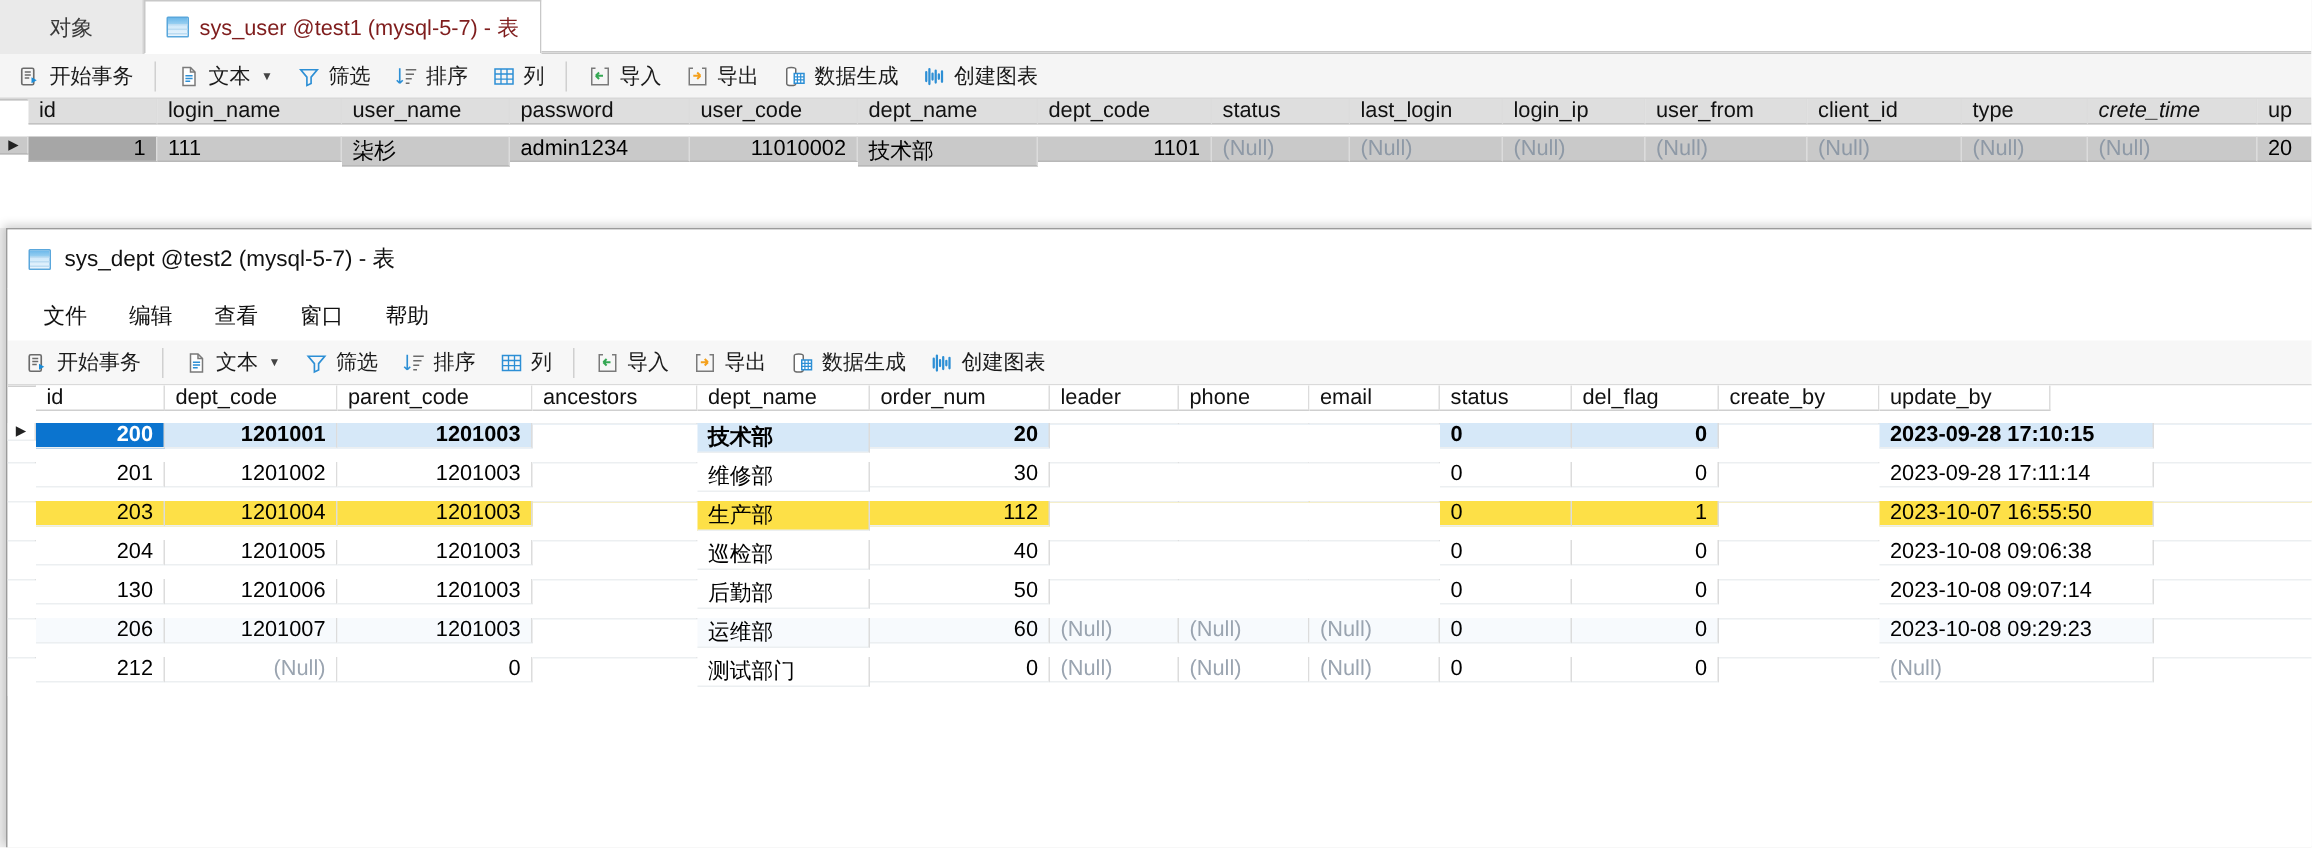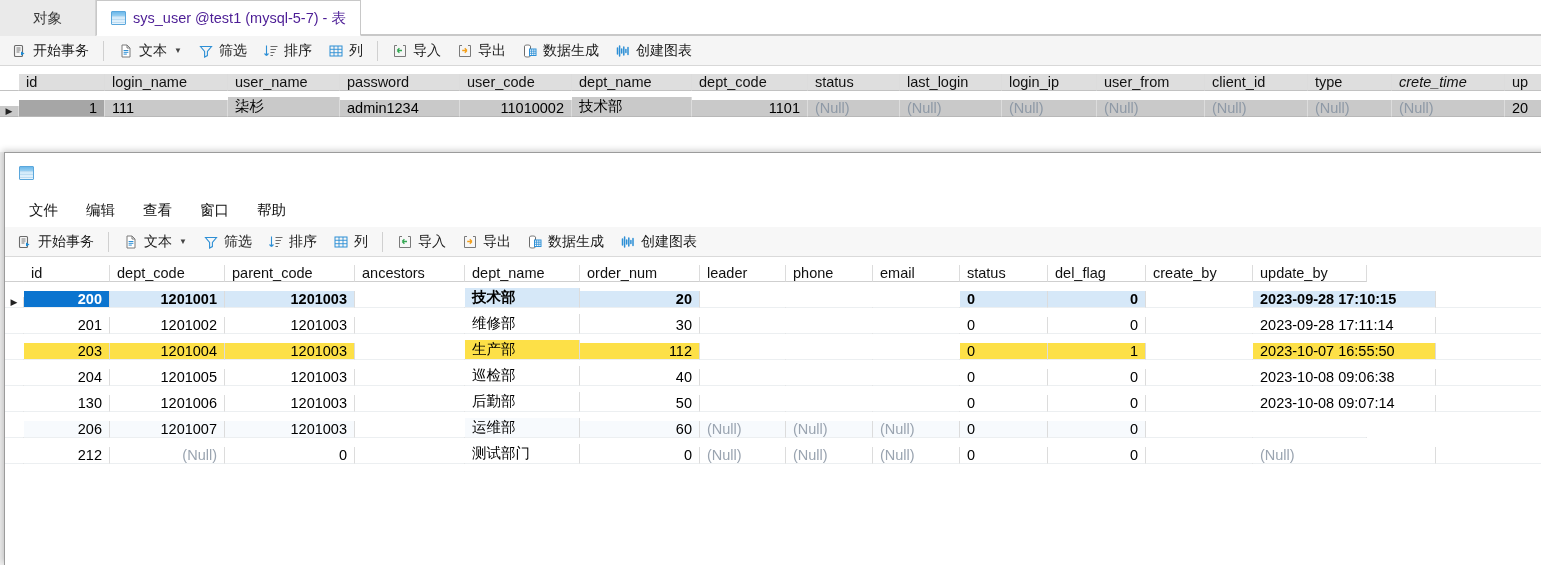--- a/index.html
+++ b/index.html
@@ -21,21 +21,21 @@
     background: #ffffff; overflow: hidden;
   }
   .tabbar {
     position: relative; height: 36px; background: #f0f0f0;
     border-bottom: 1px solid #c8c8c8;
     display: flex; align-items: stretch;
   }
   .tab {
     display: flex; align-items: center; gap: 7px;
     padding: 0 14px; height: 36px;
-    font-size: 14.5px; color: #4c1d95;
+    font-size: 14.5px; color: #7f1d1d;
     background: #f0f0f0;
     border-right: 1px solid #d4d4d4;
     white-space: nowrap;
   }
   .tab.inactive { color: #3a3a3a; background: #eaeaea; justify-content:center; min-width: 96px; }
   .tab.active {
     background: #ffffff;
     border-top: 1px solid #c8c8c8;
     border-left: 1px solid #c8c8c8;
     border-right: 1px solid #c8c8c8;
@@ -68,21 +68,21 @@
     text-align: center;
   }
   .tb-sep { width: 1px; height: 20px; background: #d0d0d0; margin: 0 6px; }
   .caret { font-size: 8px; color: #444; margin-left: 2px; }
 
   
   .ico { width: 16px; height: 16px; flex: none; display:inline-block; }
 
   
   .grid { width: 100%; background: #ffffff; position: relative; }
-  .grid-row { display: flex; align-items: flex-end; height: 26px; }
+  .grid-row { display: flex; align-items: flex-start; height: 26px; }
   .hdr-row { height: 25px; }
   .cell {
     border-right: 1px solid #dcdcdc;
     padding: 0 7px;
     display: flex; align-items: center;
     font-size: 14.5px;
     overflow: hidden; white-space: nowrap;
     flex: none;
   }
   .hdr-cell {
@@ -290,20 +290,21 @@
             <div class="cell" style="width: 55px;">20</div>
           </div>
         </div>
     </div>
   </div>
 
   <div class="win-front">
 
     <div class="win-titlebar">
       <span class="tbl-icon"></span>
+      <span>sys_dept @test2 (mysql-5-7) - 表</span>
     </div>
 
     <div class="menubar" id="fw-menu">
         <div class="menu-item">文件</div>
         <div class="menu-item">编辑</div>
         <div class="menu-item">查看</div>
         <div class="menu-item">窗口</div>
         <div class="menu-item">帮助</div>
       </div>
 
@@ -505,20 +506,21 @@
             <div class="cell num" style="width: 130px;">1201003</div>
             <div class="cell" style="width: 110px;"></div>
             <div class="cell" style="width: 115px;">运维部</div>
             <div class="cell num" style="width: 120px;">60</div>
             <div class="cell null" style="width: 86px;">(Null)</div>
             <div class="cell null" style="width: 87px;">(Null)</div>
             <div class="cell null" style="width: 87px;">(Null)</div>
             <div class="cell" style="width: 88px;">0</div>
             <div class="cell num" style="width: 98px;">0</div>
             <div class="cell" style="width: 107px;"></div>
+            <div class="cell" style="width: 183px;">2023-10-08 09:29:23</div>
             <div class="cell" style="width: 114px;"></div>
           </div>
           <div class="grid-row data-row row-plain">
             <div class="gutter"></div>
             <div class="cell num" style="width: 86px;">212</div>
             <div class="cell num null" style="width: 115px;">(Null)</div>
             <div class="cell num" style="width: 130px;">0</div>
             <div class="cell" style="width: 110px;"></div>
             <div class="cell" style="width: 115px;">测试部门</div>
             <div class="cell num" style="width: 120px;">0</div>

